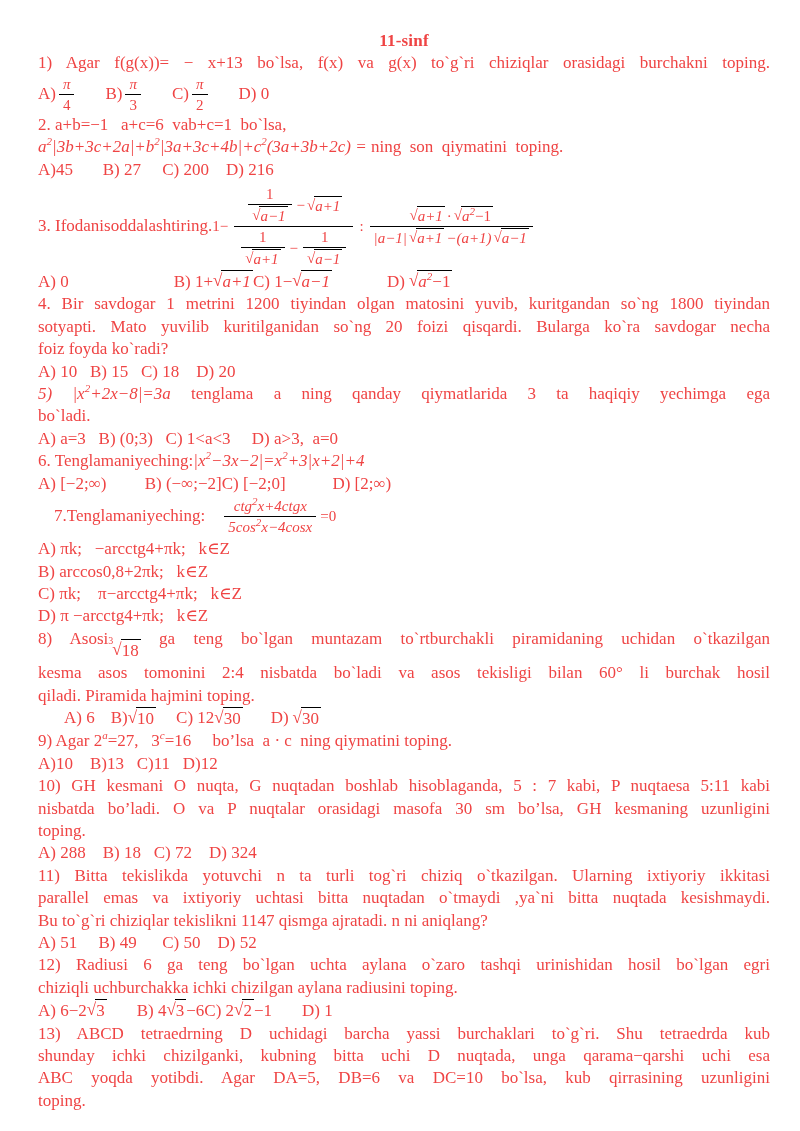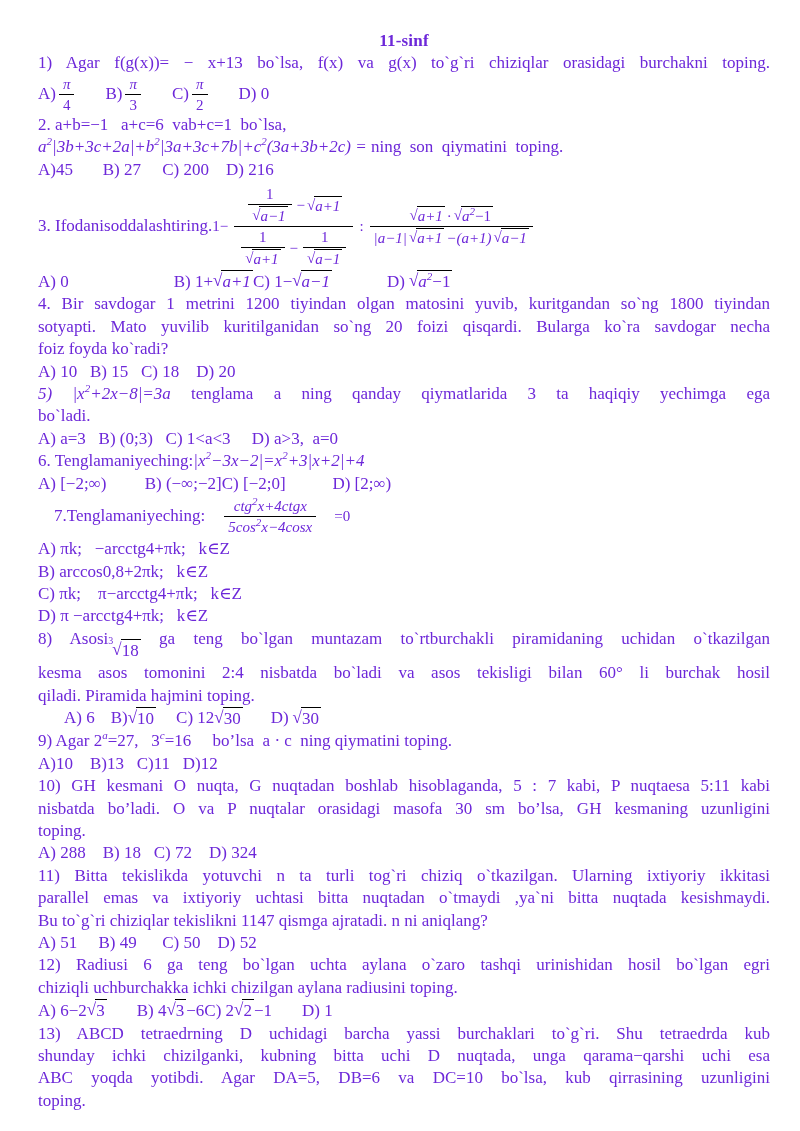--- a/index.html
+++ b/index.html
@@ -2,21 +2,21 @@
 <html><head>
 <meta charset="utf-8">
 <style>
   html,body { margin:0; padding:0; background:#ffffff; }
   .page {
     position:relative;
     width:800px; height:1131px;
     box-sizing:border-box;
     padding:30px 30px 0 38px;
     font-family:"Liberation Serif","DejaVu Serif",serif;
-    font-size:17px; line-height:22.4px; color:#6d28d9;
+    font-size:17px; line-height:22.4px; color:#ef4444;
     overflow:hidden;
   }
   .title { text-align:center; font-weight:bold; letter-spacing:0.2px; }
   .jl { text-align:justify; text-align-last:justify; }
   .pw { white-space:pre-wrap; }
   .row { display:flex; align-items:center; flex-wrap:nowrap; }
   .mi { font-style:italic; }
   sup.s { font-size:11px; line-height:0; vertical-align:super; }
   
   .frac { display:inline-flex; flex-direction:column; text-align:center; vertical-align:middle; margin:0 3px; }
@@ -61,21 +61,21 @@
       <span class="frac fm">
         <span class="fn mi">π</span>
         <span class="fd">2</span>
       </span>
       <span class="g28">D) 0</span>
     </div>
   </div>
 
   <div>
     <div class="pw">2. a+b=−1   a+c=6  vab+c=1  bo`lsa,</div>
-    <div><span class="mi">a</span><sup class="s mi">2</sup><span class="mi">|3b+3c+2a|+</span><span class="mi">b</span><sup class="s mi">2</sup><span class="mi">|3a+3c+7b|+</span><span class="mi">c</span><sup class="s mi">2</sup><span class="mi">(3a+3b+2c) =</span><span class="pw"> ning  son  qiymatini  toping.</span></div>
+    <div><span class="mi">a</span><sup class="s mi">2</sup><span class="mi">|3b+3c+2a|+</span><span class="mi">b</span><sup class="s mi">2</sup><span class="mi">|3a+3c+4b|+</span><span class="mi">c</span><sup class="s mi">2</sup><span class="mi">(3a+3b+2c) =</span><span class="pw"> ning  son  qiymatini  toping.</span></div>
     <div class="pw">A)45       B) 27     C) 200    D) 216</div>
   </div>
 
   <div>
     <div class="row q3row">
       <span>3. Ifodanisoddalashtiring.</span>
       <span class="row fm" style="gap:3px">
         <span>1−</span>
         <span class="frac">
           <span class="fn cplx">
@@ -172,21 +172,21 @@
   </div>
 
   <div>
     <div><span>6. Tenglamaniyeching:</span><span class="mi">|x</span><sup class="s mi">2</sup><span class="mi">−3x−2|=x</span><sup class="s mi">2</sup><span class="mi">+3|x+2|+4</span></div>
     <div class="pw">A) [−2;∞)         B) (−∞;−2]C) [−2;0]           D) [2;∞)</div>
   </div>
 
   <div>
     <div class="row q7row">
       <span>7.Tenglamaniyeching:</span>
-      <span class="row fm g16" style="gap:15px">
+      <span class="row fm g16" style="gap:1px">
         <span class="frac">
           <span class="fn mi"><span>ctg</span><sup class="s">2</sup><span>x+4ctgx</span></span>
           <span class="fd mi"><span>5cos</span><sup class="s">2</sup><span>x−4cosx</span></span>
         </span>
         <span>=0</span>
       </span>
     </div>
     <div class="pw">A) πk;   −arcctg4+πk;   k∈Z</div>
     <div class="pw">B) arccos0,8+2πk;   k∈Z</div>
     <div class="pw">C) πk;    π−arcctg4+πk;   k∈Z</div>

